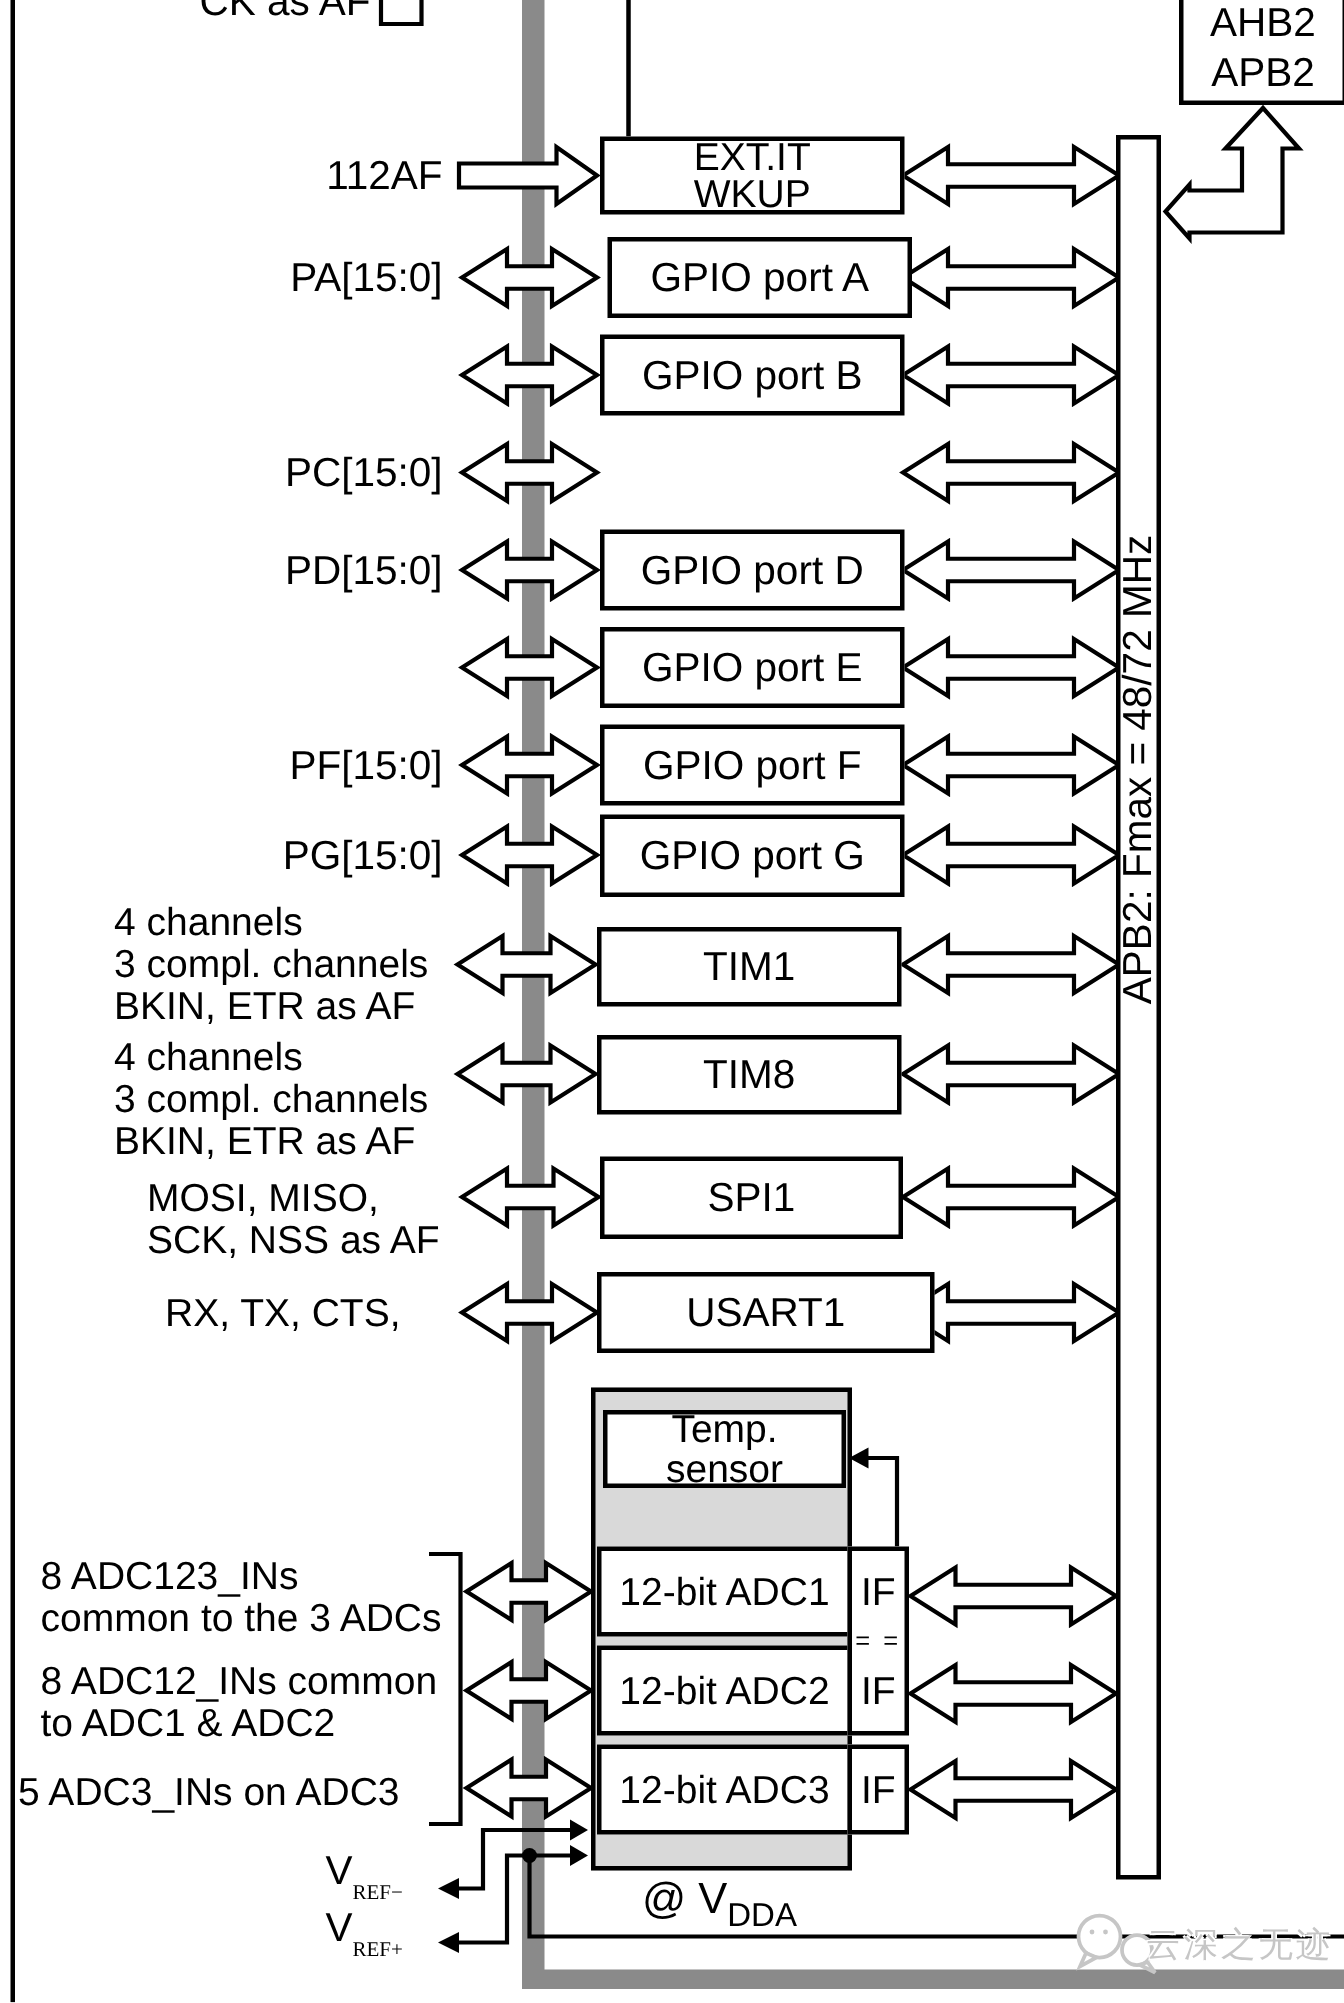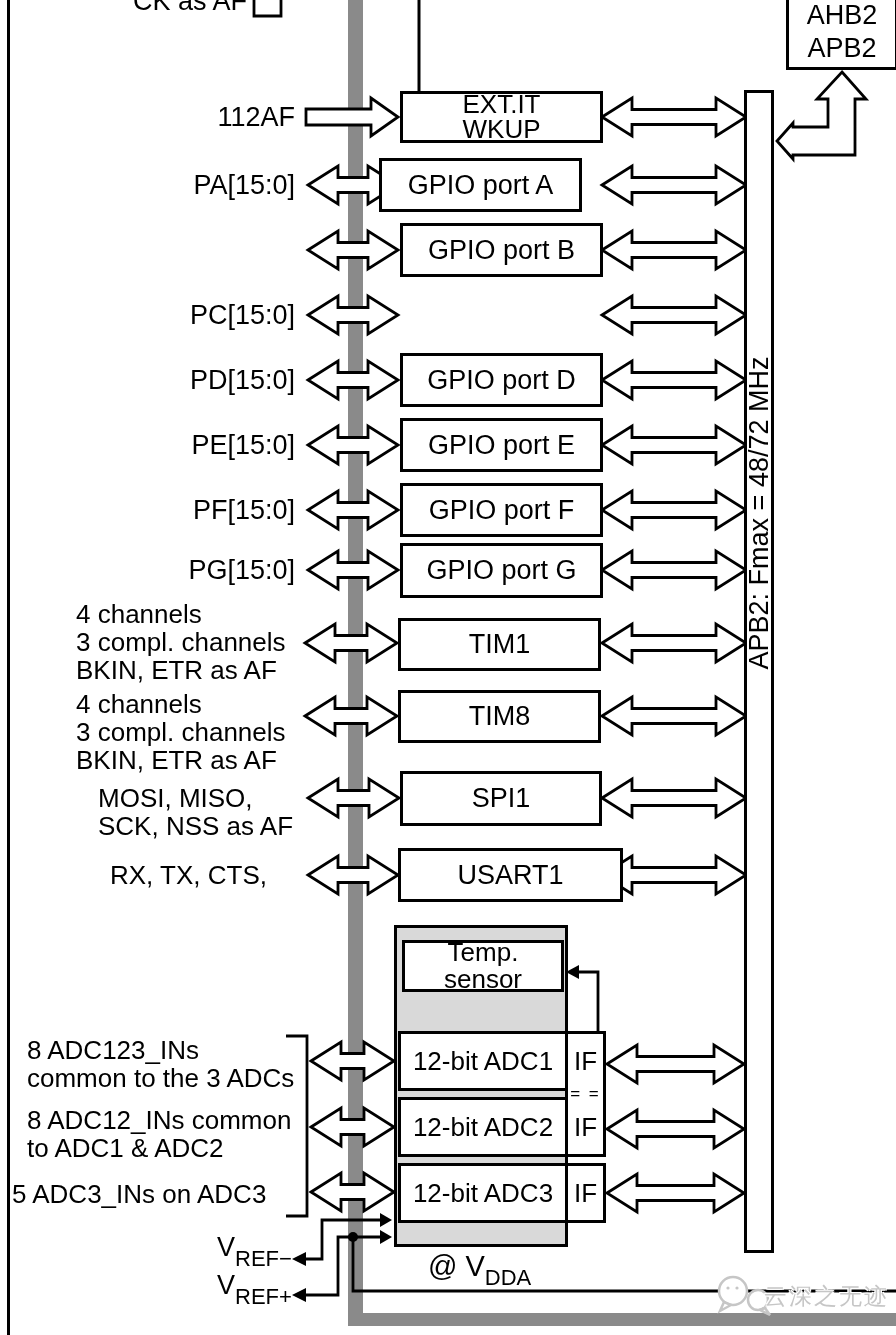--- a/index.html
+++ b/index.html
@@ -13,21 +13,21 @@
        display:flex;align-items:center;justify-content:center;text-align:center;
        font-size:27px;line-height:27px;}
   .box.two{flex-direction:column;line-height:25px;font-size:26px;}
   .graybox{position:absolute;box-sizing:border-box;border:3px solid #000;background:var(--block-gray);}
   .lbl{position:absolute;font-size:27px;line-height:32px;white-space:nowrap;}
   .lbl.r{width:210px;left:85px;text-align:right;}
   .mblock{position:absolute;font-size:26px;line-height:28px;white-space:nowrap;}
   .iflbl{position:absolute;width:41px;text-align:center;font-size:26px;}
   .ifeq{position:absolute;width:41px;text-align:center;font-size:17px;letter-spacing:2px;}
   .vref{position:absolute;font-size:27px;white-space:nowrap;}
-  .vref .sub{font-size:22px;position:relative;top:10px;}
+  .vref .sub{font-size:14px;position:relative;top:10px;font-family:Liberation Serif, serif;}
   .vdda{position:absolute;font-size:29px;white-space:nowrap;}
   .vdda .sub{font-size:22px;position:relative;top:9px;}
   .bar{position:absolute;box-sizing:border-box;border:3px solid #000;background:#fff;}
   .barlabel{position:absolute;left:50%;top:420px;transform:translate(-50%,-50%) rotate(-90deg);
             white-space:nowrap;font-size:27px;}
   .bridge{position:absolute;box-sizing:border-box;border:3px solid #000;background:#fff;
           display:flex;flex-direction:column;justify-content:flex-end;align-items:center;
           font-size:27px;line-height:33px;padding-bottom:2px;}
   .cklabel{position:absolute;left:133px;top:-14px;font-size:27px;white-space:nowrap;}
   .wmtext{position:absolute;left:764px;top:1281px;font-size:23px;letter-spacing:2px;
@@ -119,21 +119,20 @@
       <circle cx="737" cy="1288" r="1.6" fill="#c6c6c6" stroke="none"></circle>
     </g>
   </svg>
 
   <div class="cklabel">CK as AF</div>
 
   <div class="lbl r" style="top:101px">112AF</div>
   <div class="lbl r" style="top:169px">PA[15:0]</div>
   <div class="lbl r" style="top:299px">PC[15:0]</div>
   <div class="lbl r" style="top:364px">PD[15:0]</div>
-  <div class="lbl r" style="top:429px">PE[15:0]</div>
   <div class="lbl r" style="top:494px">PF[15:0]</div>
   <div class="lbl r" style="top:554px">PG[15:0]</div>
 
   <div class="mblock" style="left:76px;top:600px">
     <div>4 channels</div>
     <div>3 compl. channels</div>
     <div>BKIN, ETR as AF</div>
   </div>
   <div class="mblock" style="left:76px;top:690px">
     <div>4 channels</div>
@@ -161,21 +160,21 @@
     <span>V</span><span class="sub">REF−</span>
   </div>
   <div class="vref" style="left:217px;top:1270px">
     <span>V</span><span class="sub">REF+</span>
   </div>
 
   <div class="box two" style="left:400px;top:91px;width:203px;height:52px">
     <div>EXT.IT</div>
     <div>WKUP</div>
   </div>
-  <div class="box" style="left:379px;top:158px;width:203px;height:54px">GPIO port A</div>
+  <div class="box" style="left:405px;top:158px;width:203px;height:54px">GPIO port A</div>
   <div class="box" style="left:400px;top:223px;width:203px;height:54px">GPIO port B</div>
   <div class="box" style="left:400px;top:353px;width:203px;height:54px">GPIO port D</div>
   <div class="box" style="left:400px;top:418px;width:203px;height:54px">GPIO port E</div>
   <div class="box" style="left:400px;top:483px;width:203px;height:54px">GPIO port F</div>
   <div class="box" style="left:400px;top:543px;width:203px;height:55px">GPIO port G</div>
   <div class="box" style="left:398px;top:618px;width:203px;height:53px">TIM1</div>
   <div class="box" style="left:398px;top:690px;width:203px;height:53px">TIM8</div>
   <div class="box" style="left:400px;top:771px;width:202px;height:55px">SPI1</div>
   <div class="box" style="left:398px;top:848px;width:225px;height:54px">USART1</div>
 

